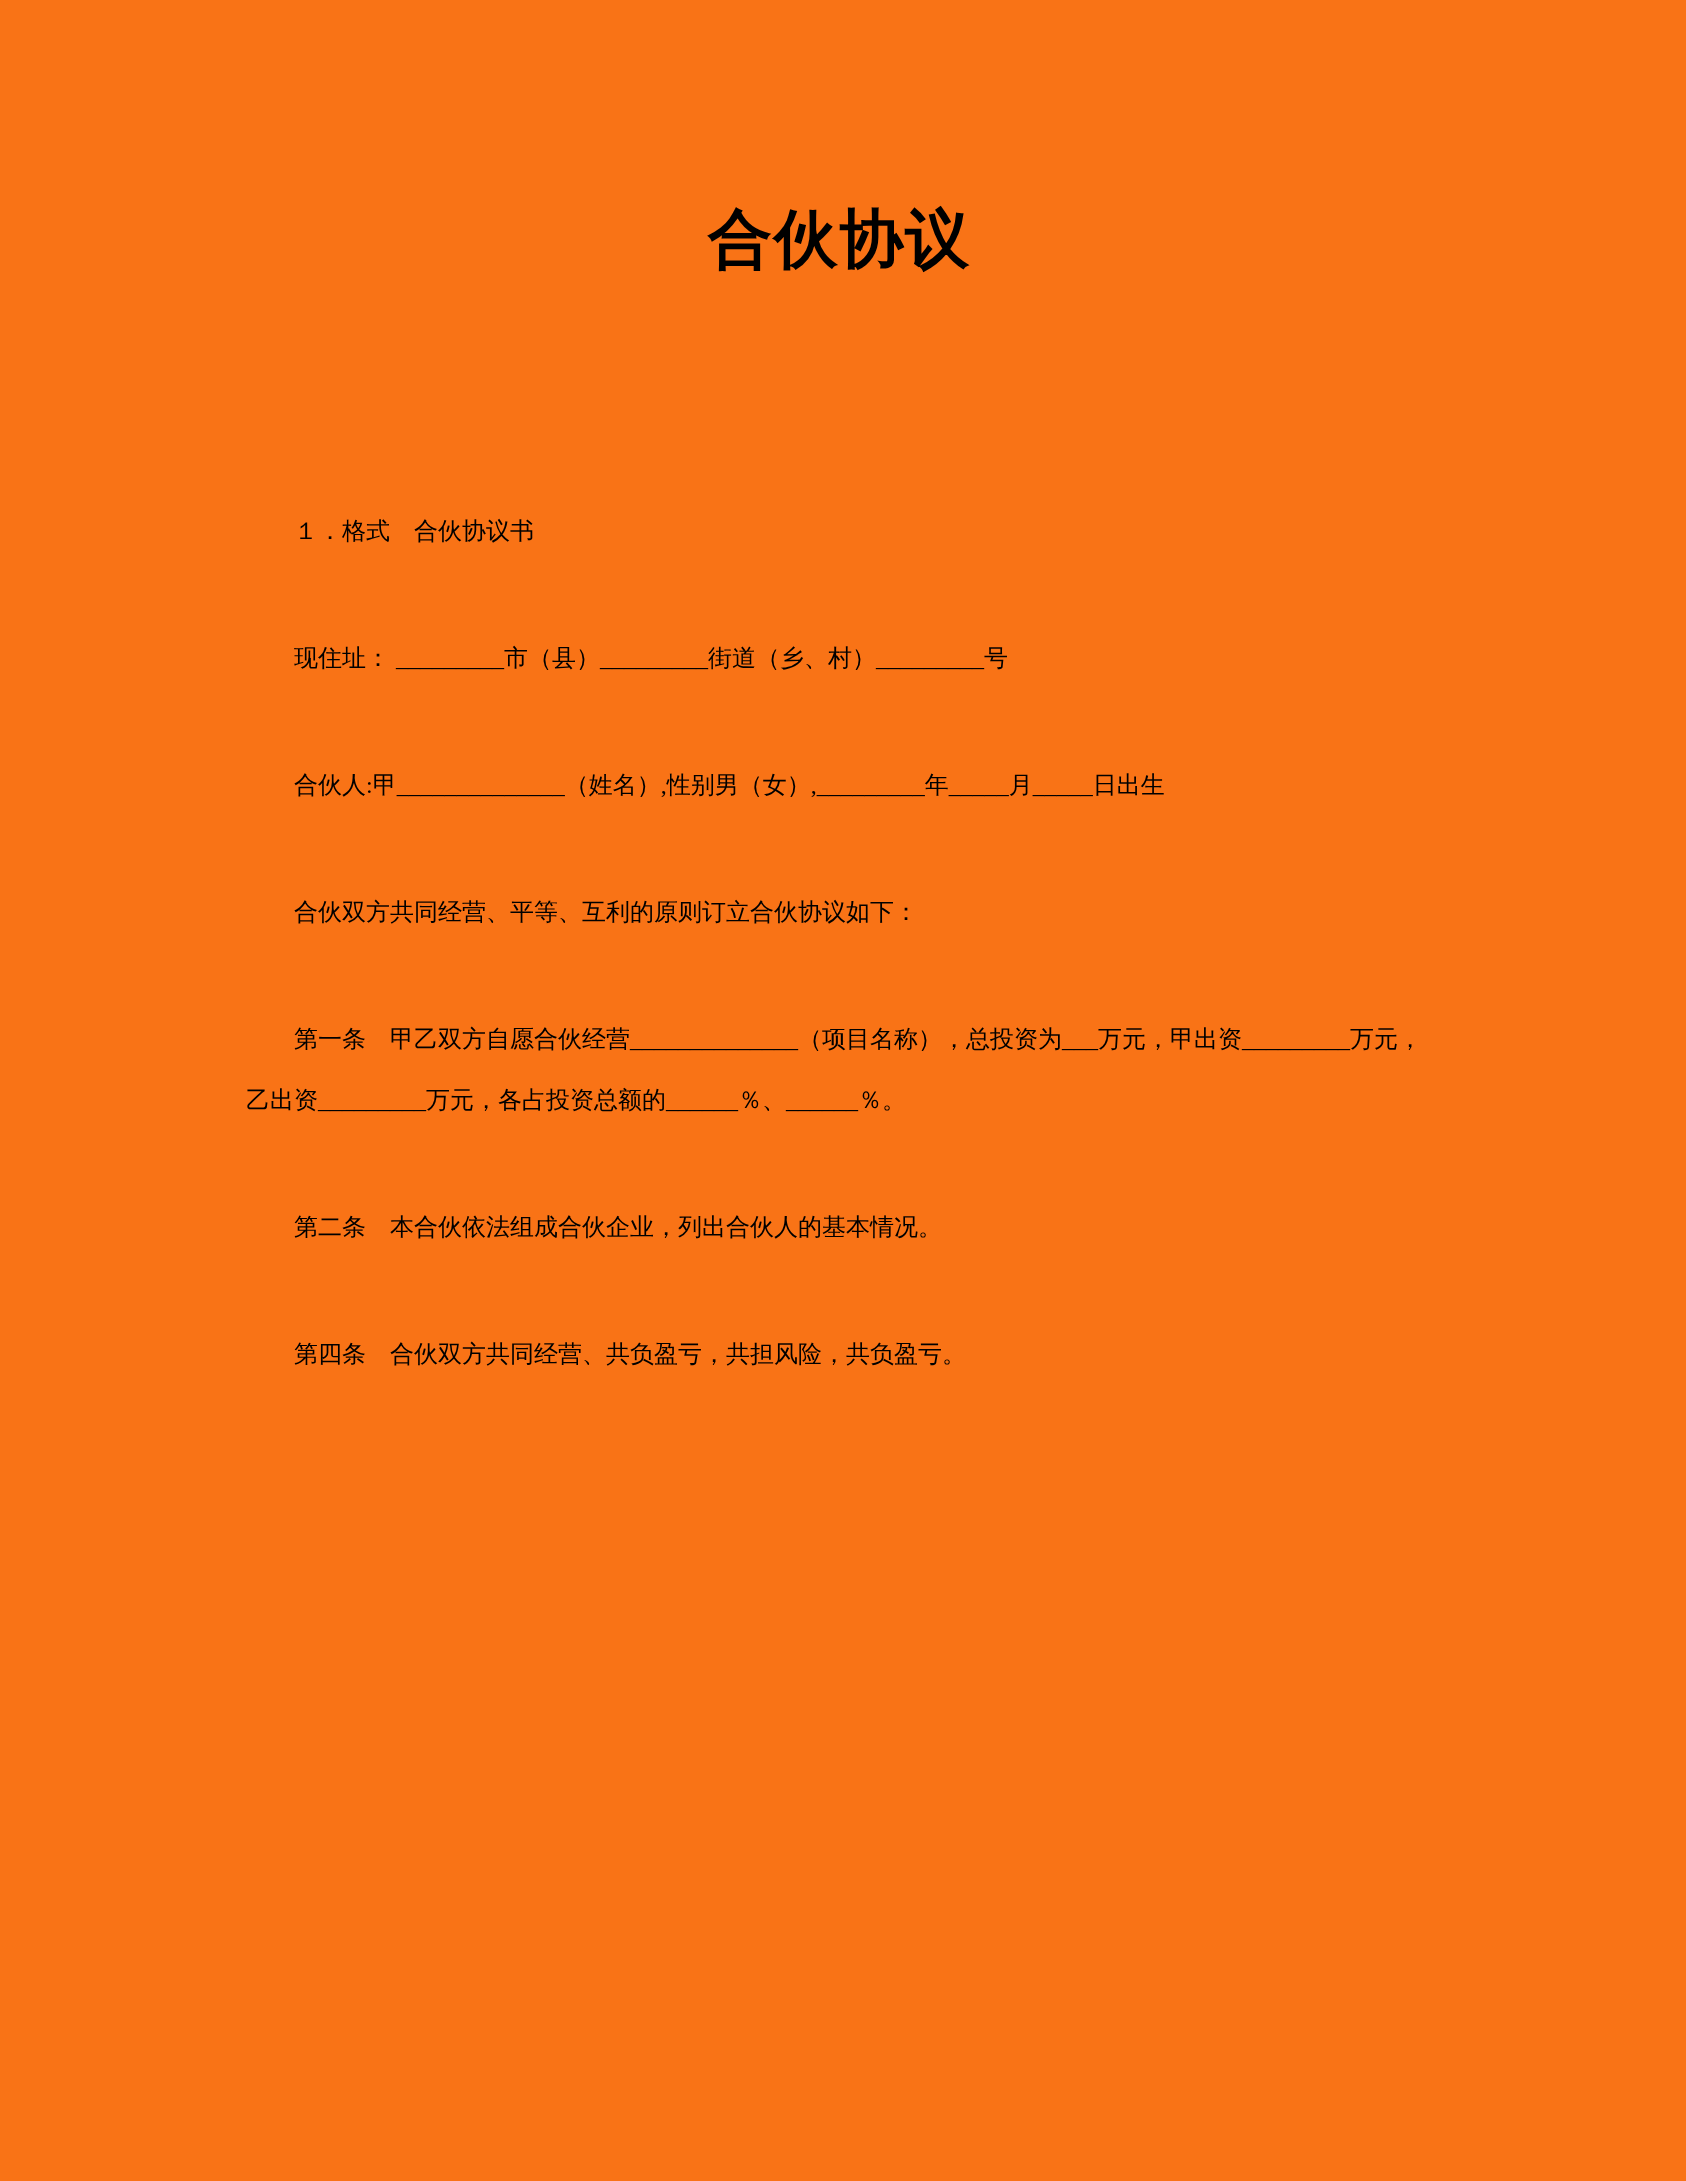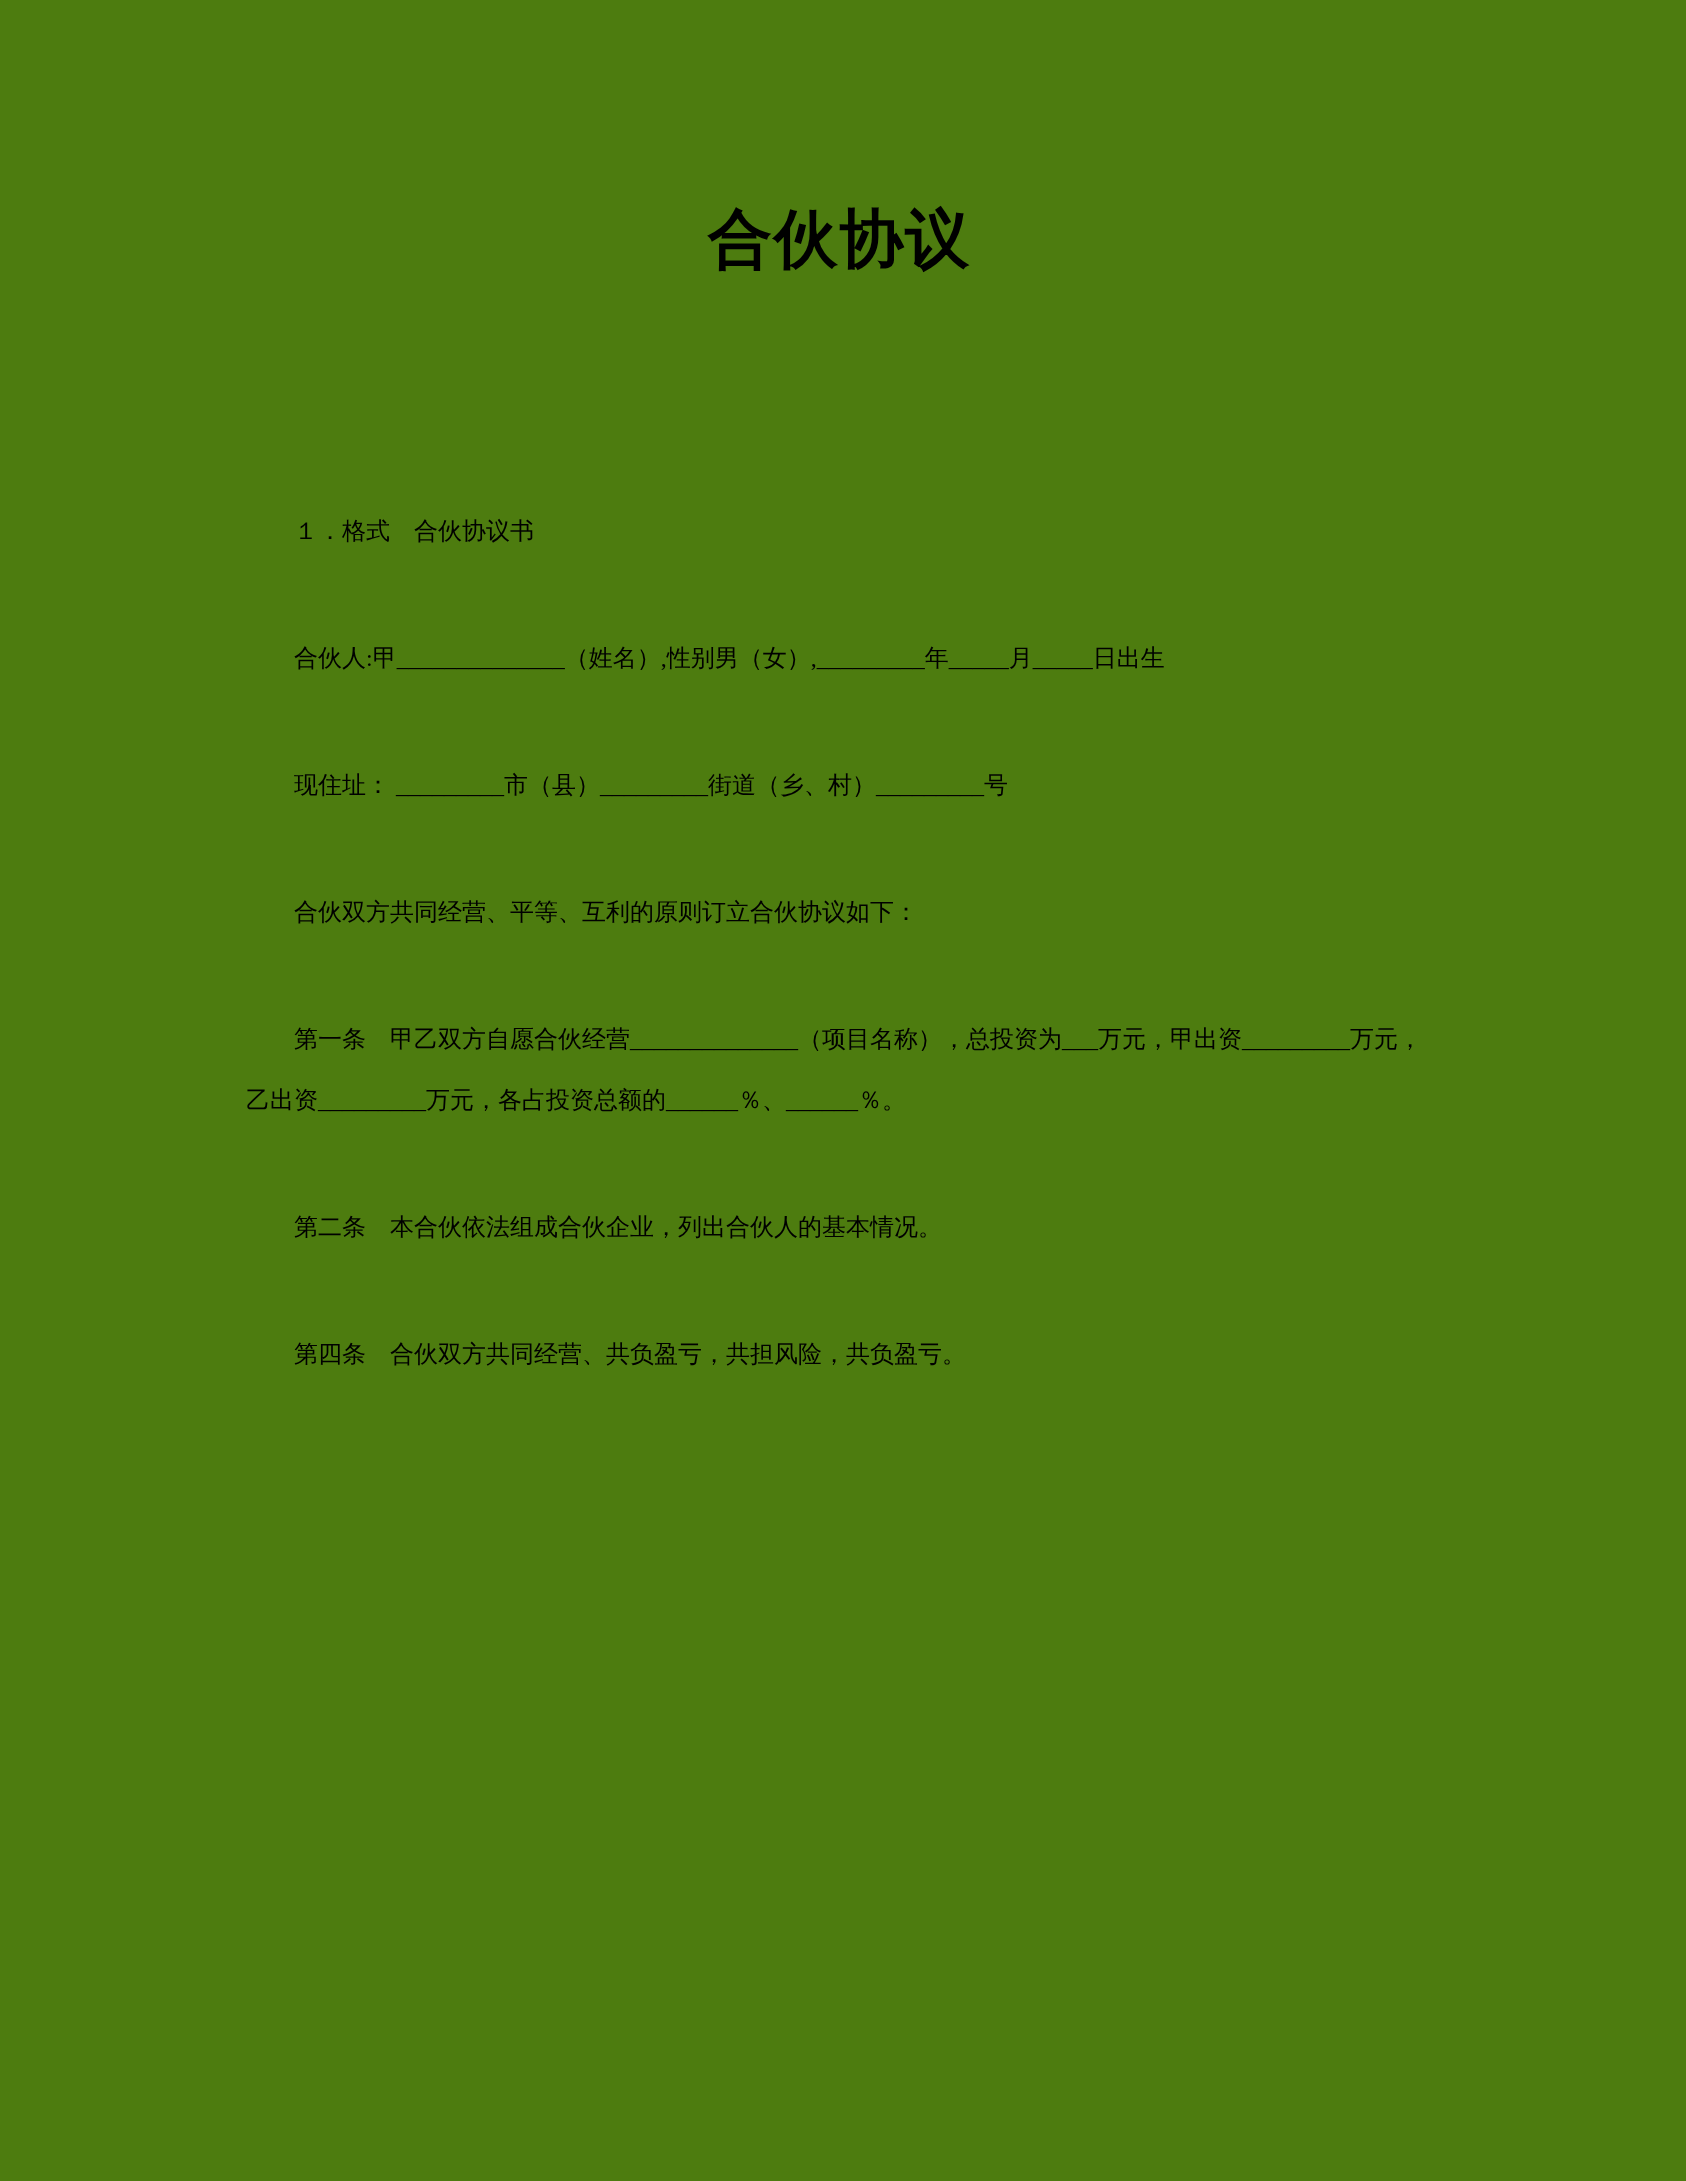--- a/index.html
+++ b/index.html
@@ -5,21 +5,21 @@
   * { box-sizing: border-box; }
   html, body {
     margin: 0;
     padding: 0;
     background: #ffffff;
   }
   .page {
     position: relative;
     width: 1686px;
     height: 2182px;
-    background: #4d7c0f;
+    background: #f97316;
     color: #000000;
     padding: 207px 253px 37px 246px;
     font-family: "Liberation Serif", "DejaVu Serif", serif;
     overflow: hidden;
   }
   .doc-title {
     font-family: "DejaVu Sans", "Liberation Sans", sans-serif;
     font-weight: bold;
     font-size: 64px;
     line-height: 1;
@@ -37,23 +37,23 @@
   }
 </style>
 </head>
 <body>
 
 <div class="page">
   <h1 class="doc-title">合伙协议</h1>
 
   <p class="para">１．格式　合伙协议书</p>
 
+  <p class="para">现住址： _________市（县）_________街道（乡、村）_________号</p>
+
   <p class="para">合伙人:甲______________（姓名）,性别男（女）,_________年_____月_____日出生</p>
-
-  <p class="para">现住址： _________市（县）_________街道（乡、村）_________号</p>
 
 
   <p class="para">合伙双方共同经营、平等、互利的原则订立合伙协议如下：</p>
 
   <p class="para">第一条　甲乙双方自愿合伙经营______________（项目名称），总投资为___万元，甲出资_________万元，乙出资_________万元，各占投资总额的______％、______％。</p>
 
   <p class="para">第二条　本合伙依法组成合伙企业，列出合伙人的基本情况。</p>
 
 
   <p class="para">第四条　合伙双方共同经营、共负盈亏，共担风险，共负盈亏。</p>

